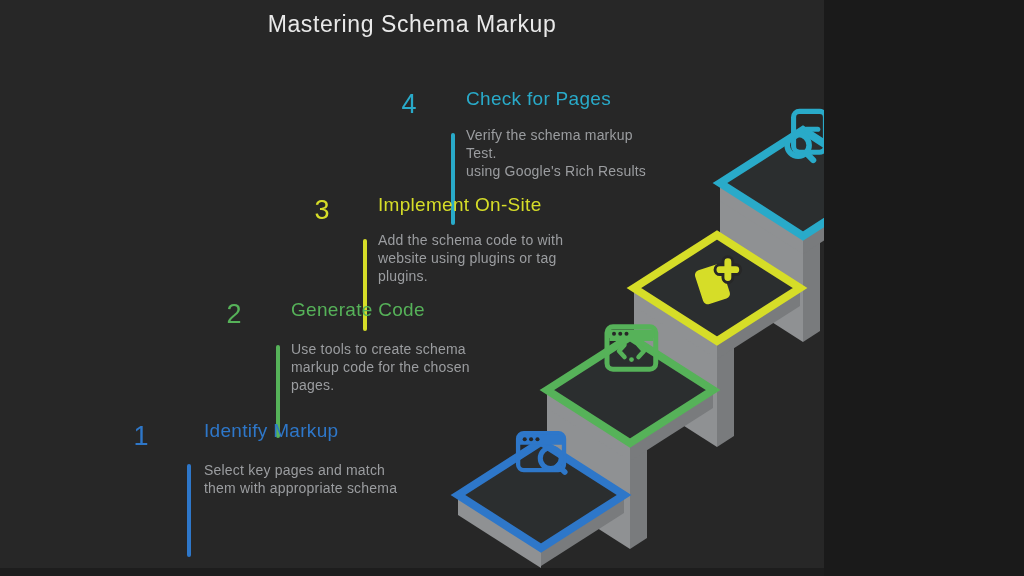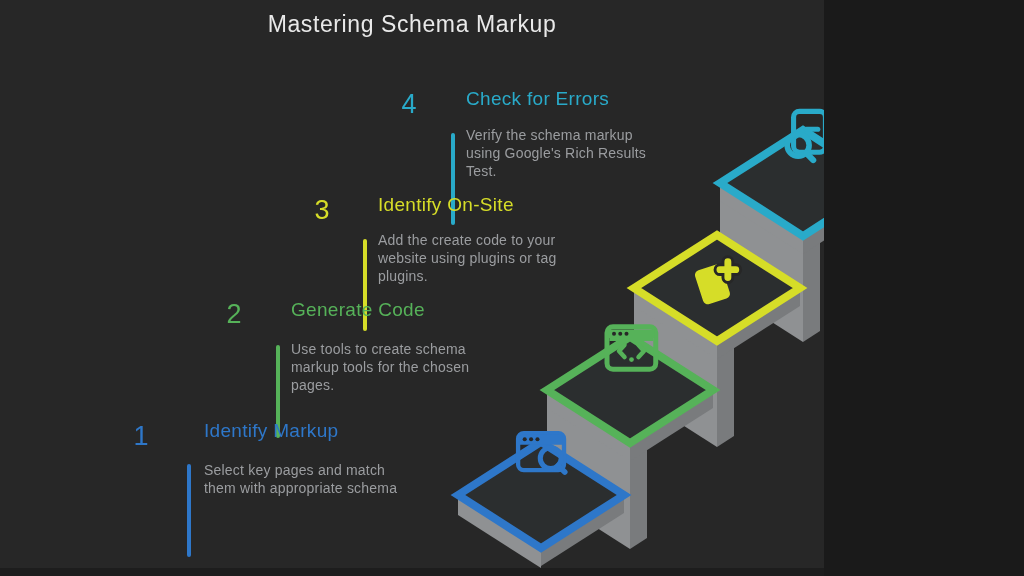--- a/index.html
+++ b/index.html
@@ -96,42 +96,42 @@
         <circle cx="4.6" cy="6.4" r="0.8"></circle>
           <circle cx="7.1" cy="6.4" r="0.8"></circle>
           <circle cx="9.6" cy="6.4" r="0.8"></circle>
       </g>
       <circle cx="14.8" cy="13.8" r="4.1" stroke-width="2"></circle>
       <path d="M17.7,16.7 L20.3,19.2" stroke-width="2.2" stroke-linecap="round"></path>
     </g>
   </svg>
 
   <div class="step-num" style="left:387px;top:89px;color:var(--c3)">4</div>
-  <div class="step-title" style="left:466px;top:88px;color:var(--c3)">Check for Errors</div>
+  <div class="step-title" style="left:466px;top:88px;color:var(--c3)">Check for Pages</div>
   <div class="step-desc" style="left:466px;top:126px">
     <span>Verify the schema markup</span>
+    <span>Test.</span>
     <span>using Google's Rich Results</span>
-    <span>Test.</span>
   </div>
   <div class="accent-line" style="left:451px;top:133px;height:92px;background:var(--c3)"></div>
 
   <div class="step-num" style="left:300px;top:195px;color:var(--c2)">3</div>
-  <div class="step-title" style="left:378px;top:194px;color:var(--c2)">Identify On-Site</div>
+  <div class="step-title" style="left:378px;top:194px;color:var(--c2)">Implement On-Site</div>
   <div class="step-desc" style="left:378px;top:231px">
-    <span>Add the create code to your</span>
+    <span>Add the schema code to with</span>
     <span>website using plugins or tag</span>
     <span>plugins.</span>
   </div>
   <div class="accent-line" style="left:363px;top:239px;height:92px;background:var(--c2)"></div>
 
   <div class="step-num" style="left:212px;top:299px;color:var(--c1)">2</div>
   <div class="step-title" style="left:291px;top:299px;color:var(--c1)">Generate Code</div>
   <div class="step-desc" style="left:291px;top:340px">
     <span>Use tools to create schema</span>
-    <span>markup tools for the chosen</span>
+    <span>markup code for the chosen</span>
     <span>pages.</span>
   </div>
   <div class="accent-line" style="left:276px;top:345px;height:93px;background:var(--c1)"></div>
 
   <div class="step-num" style="left:119px;top:421px;color:var(--c0)">1</div>
   <div class="step-title" style="left:204px;top:420px;color:var(--c0)">Identify Markup</div>
   <div class="step-desc" style="left:204px;top:461px">
     <span>Select key pages and match</span>
     <span>them with appropriate schema</span>
   </div>

